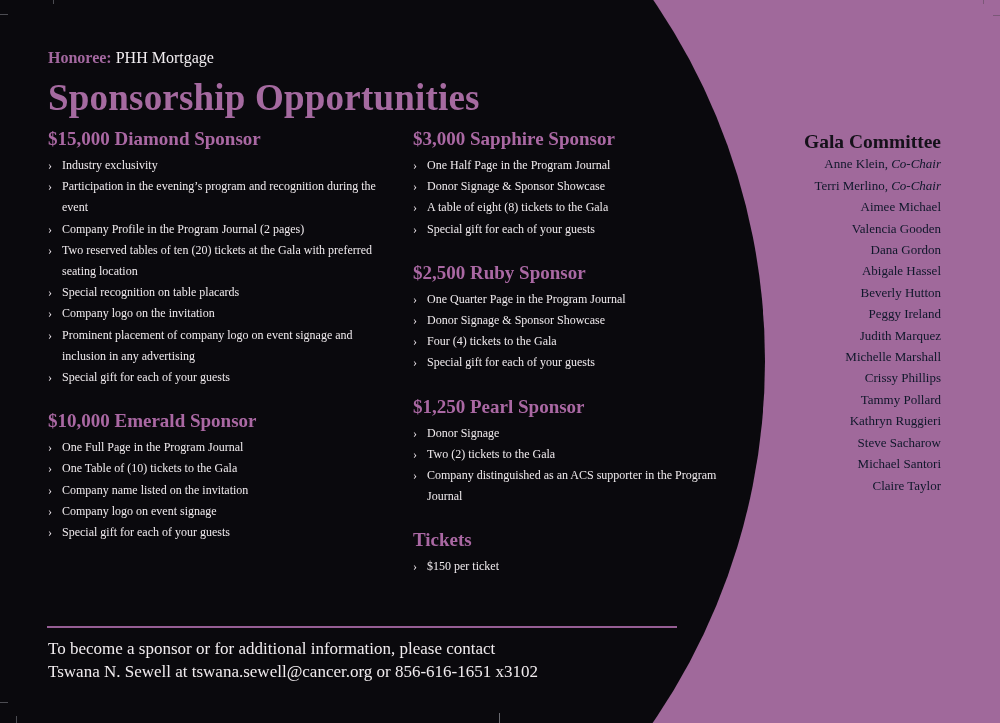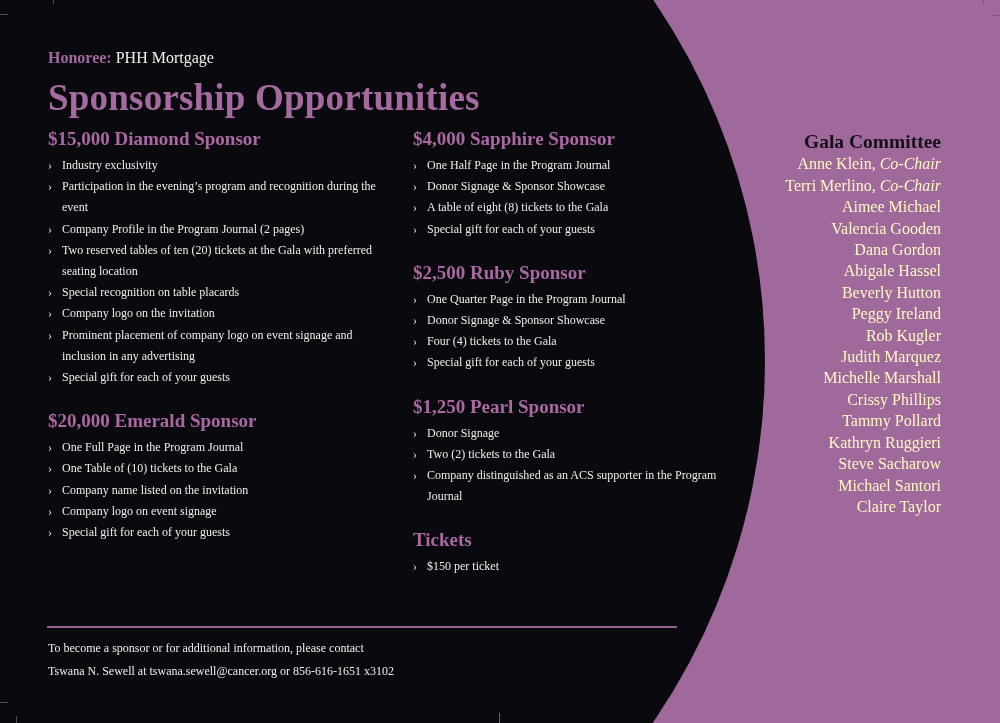--- a/index.html
+++ b/index.html
@@ -61,31 +61,31 @@
 
   .committee{
     position:absolute;right:59px;top:131px;width:270px;
     text-align:right;
   }
   .committee-heading{
     font-size:19.5px;font-weight:bold;color:#15111a;
     line-height:21.4px;margin-bottom:1px;
   }
   .committee-member{
-    font-size:16px;color:#fef9c3;line-height:21.4px;
+    font-size:13px;color:#0f172a;line-height:21.4px;
   }
   .committee-member .role{font-style:italic;}
 
   .footer-rule{
     position:absolute;left:47px;top:626px;
     width:630px;height:2px;background:#965e94;
   }
   .footer{
     position:absolute;left:48px;top:637px;
-    font-size:12px;line-height:23px;color:#f1ecef;
+    font-size:17px;line-height:23px;color:#f1ecef;
   }
 </style>
 </head>
 <body>
 
 <div class="page">
   <div class="black-circle"></div>
 
   <div class="mark mark-tl-h"></div>
   <div class="mark mark-tl-v"></div>
@@ -112,33 +112,33 @@
             <li class="benefit-item"><span class="bullet">›</span>Participation in the evening’s program and recognition during the event</li>
             <li class="benefit-item"><span class="bullet">›</span>Company Profile in the Program Journal (2 pages)</li>
             <li class="benefit-item"><span class="bullet">›</span>Two reserved tables of ten (20) tickets at the Gala with preferred seating location</li>
             <li class="benefit-item"><span class="bullet">›</span>Special recognition on table placards</li>
             <li class="benefit-item"><span class="bullet">›</span>Company logo on the invitation</li>
             <li class="benefit-item"><span class="bullet">›</span>Prominent placement of company logo on event signage and inclusion in any advertising</li>
             <li class="benefit-item"><span class="bullet">›</span>Special gift for each of your guests</li>
           </ul>
         </section>
         <section class="sponsor-section">
-          <h2 class="sponsor-heading">$20,000 Emerald Sponsor</h2>
+          <h2 class="sponsor-heading">$10,000 Emerald Sponsor</h2>
           <ul class="benefit-list">
             <li class="benefit-item"><span class="bullet">›</span>One Full Page in the Program Journal</li>
             <li class="benefit-item"><span class="bullet">›</span>One Table of (10) tickets to the Gala</li>
             <li class="benefit-item"><span class="bullet">›</span>Company name listed on the invitation</li>
             <li class="benefit-item"><span class="bullet">›</span>Company logo on event signage</li>
             <li class="benefit-item"><span class="bullet">›</span>Special gift for each of your guests</li>
           </ul>
         </section>
       </div>
     <div class="col col-middle" id="col-middle">
         <section class="sponsor-section">
-          <h2 class="sponsor-heading">$4,000 Sapphire Sponsor</h2>
+          <h2 class="sponsor-heading">$3,000 Sapphire Sponsor</h2>
           <ul class="benefit-list">
             <li class="benefit-item"><span class="bullet">›</span>One Half Page in the Program Journal</li>
             <li class="benefit-item"><span class="bullet">›</span>Donor Signage &amp; Sponsor Showcase</li>
             <li class="benefit-item"><span class="bullet">›</span>A table of eight (8) tickets to the Gala</li>
             <li class="benefit-item"><span class="bullet">›</span>Special gift for each of your guests</li>
           </ul>
         </section>
         <section class="sponsor-section">
           <h2 class="sponsor-heading">$2,500 Ruby Sponsor</h2>
           <ul class="benefit-list">
@@ -168,21 +168,20 @@
       <div class="committee-heading">Gala Committee</div>
       <div id="committee-list">
           <div class="committee-member">Anne Klein, <span class="role">Co-Chair</span></div>
           <div class="committee-member">Terri Merlino, <span class="role">Co-Chair</span></div>
           <div class="committee-member">Aimee Michael</div>
           <div class="committee-member">Valencia Gooden</div>
           <div class="committee-member">Dana Gordon</div>
           <div class="committee-member">Abigale Hassel</div>
           <div class="committee-member">Beverly Hutton</div>
           <div class="committee-member">Peggy Ireland</div>
-          <div class="committee-member">Rob Kugler</div>
           <div class="committee-member">Judith Marquez</div>
           <div class="committee-member">Michelle Marshall</div>
           <div class="committee-member">Crissy Phillips</div>
           <div class="committee-member">Tammy Pollard</div>
           <div class="committee-member">Kathryn Ruggieri</div>
           <div class="committee-member">Steve Sacharow</div>
           <div class="committee-member">Michael Santori</div>
           <div class="committee-member">Claire Taylor</div>
         </div>
     </div>

